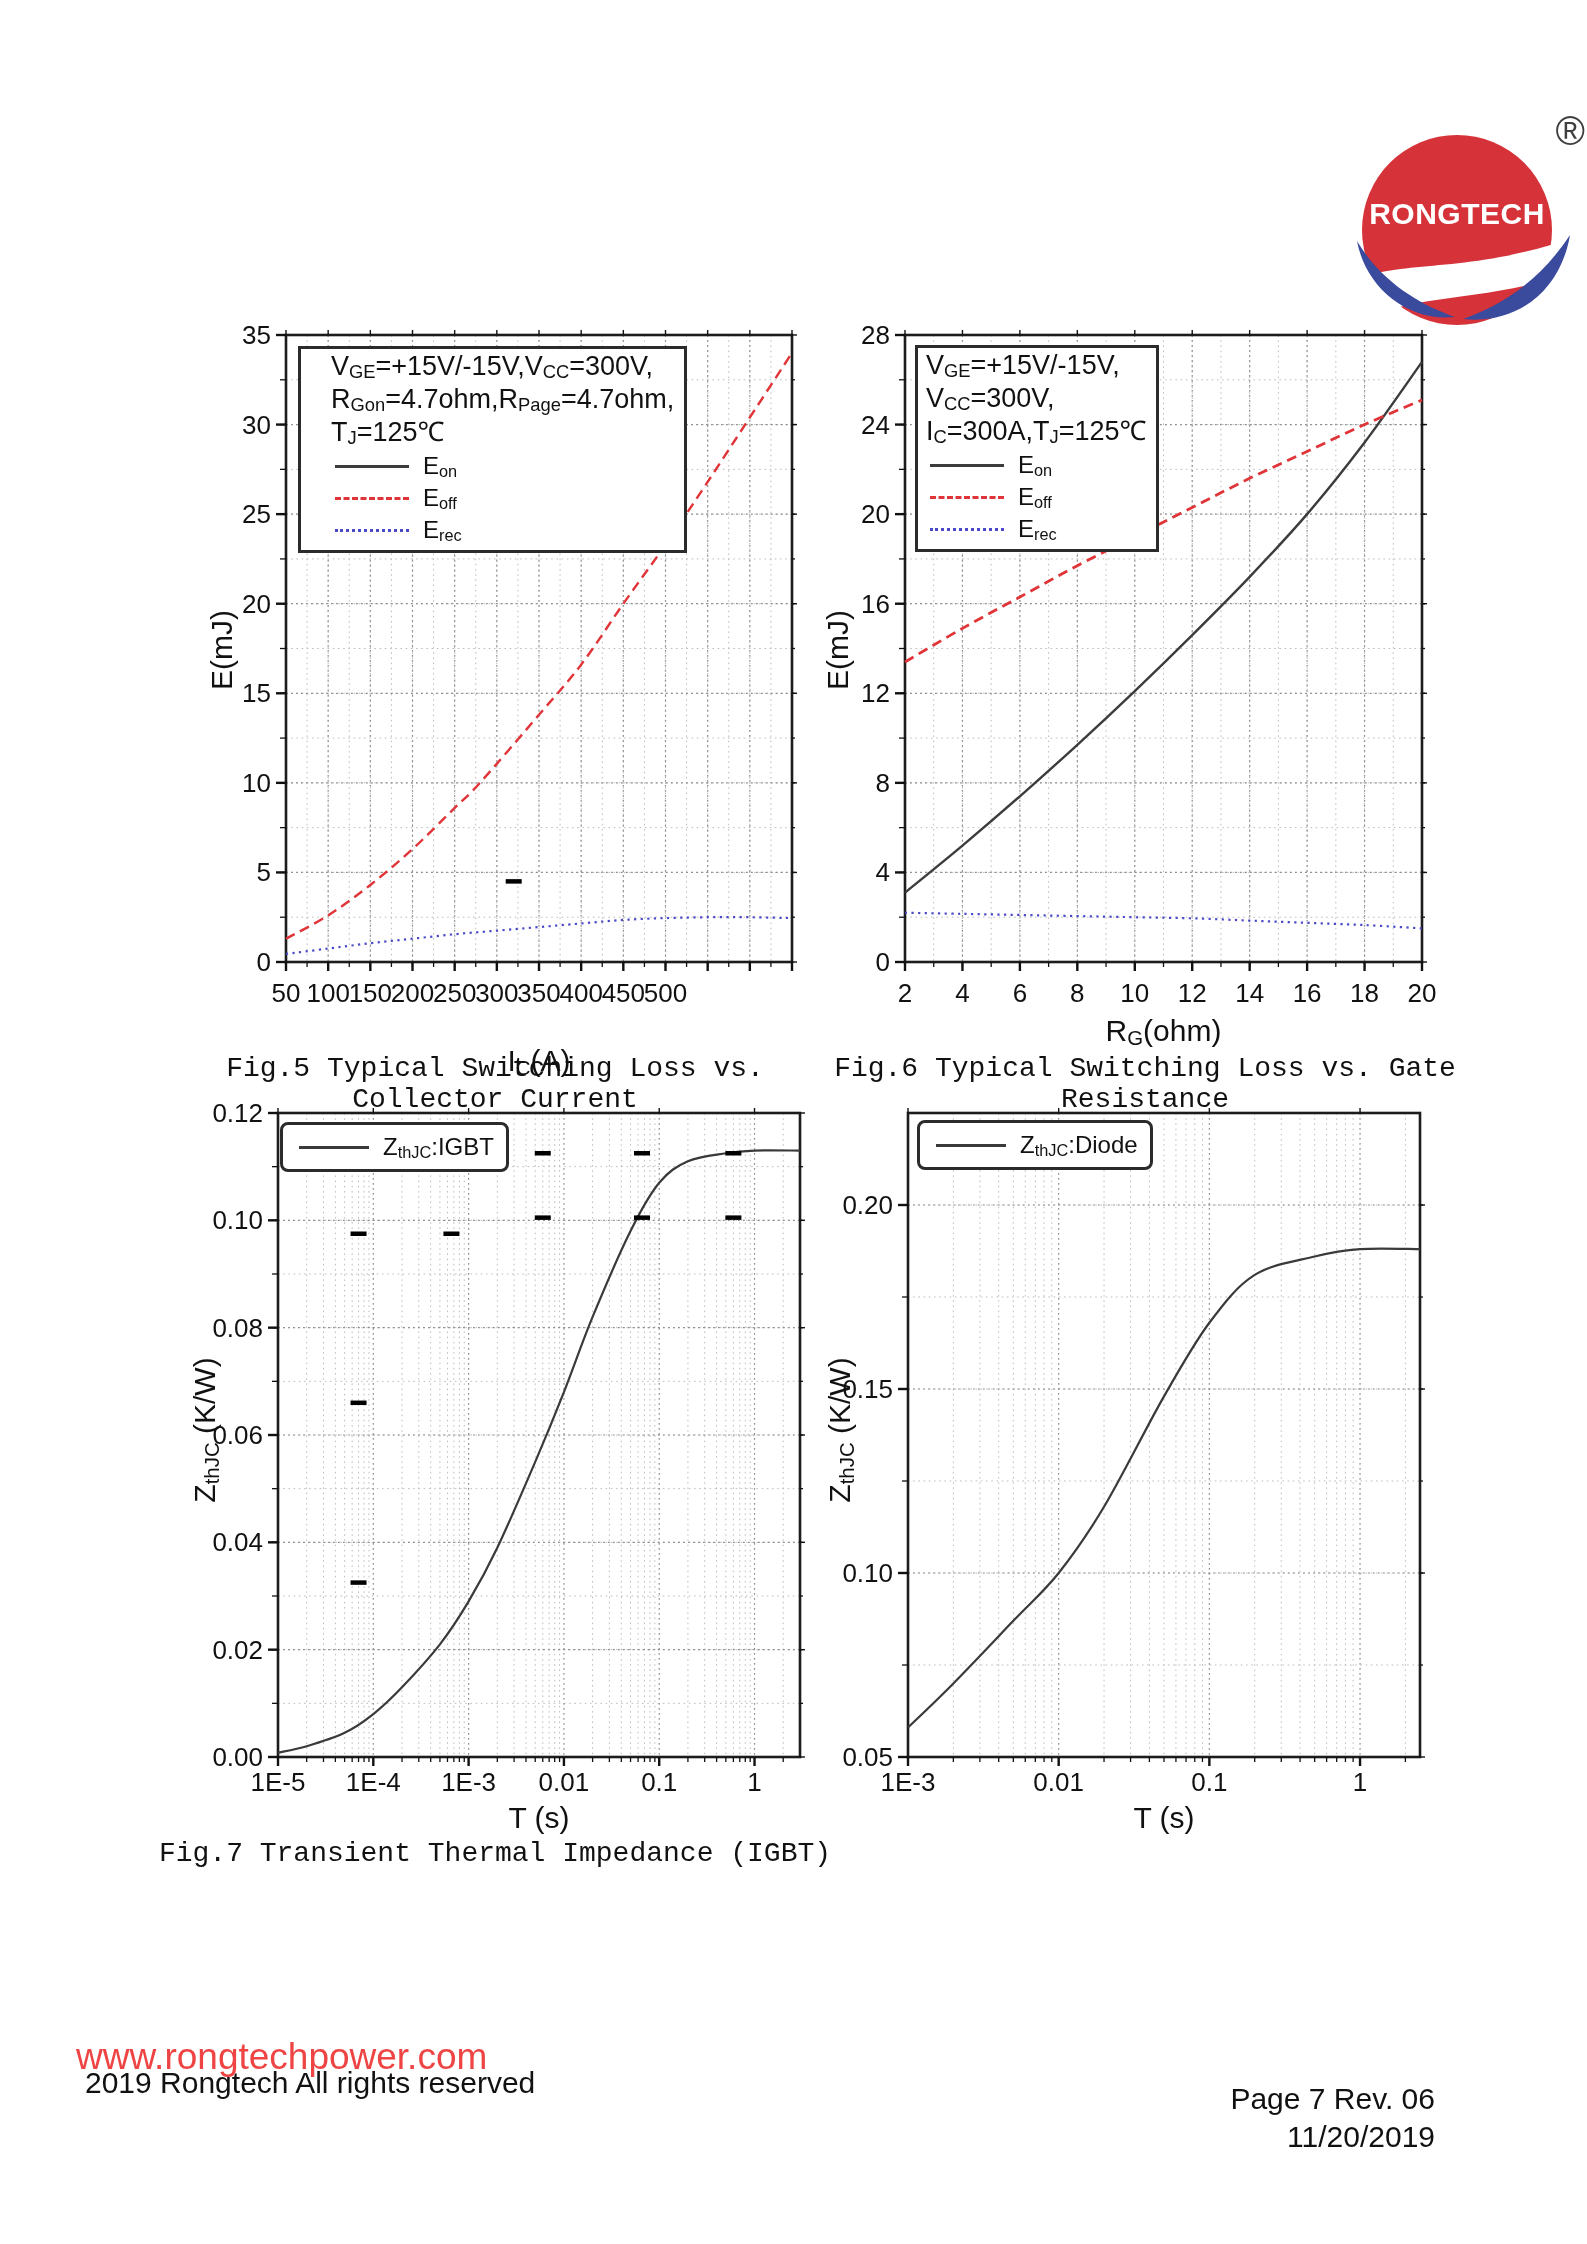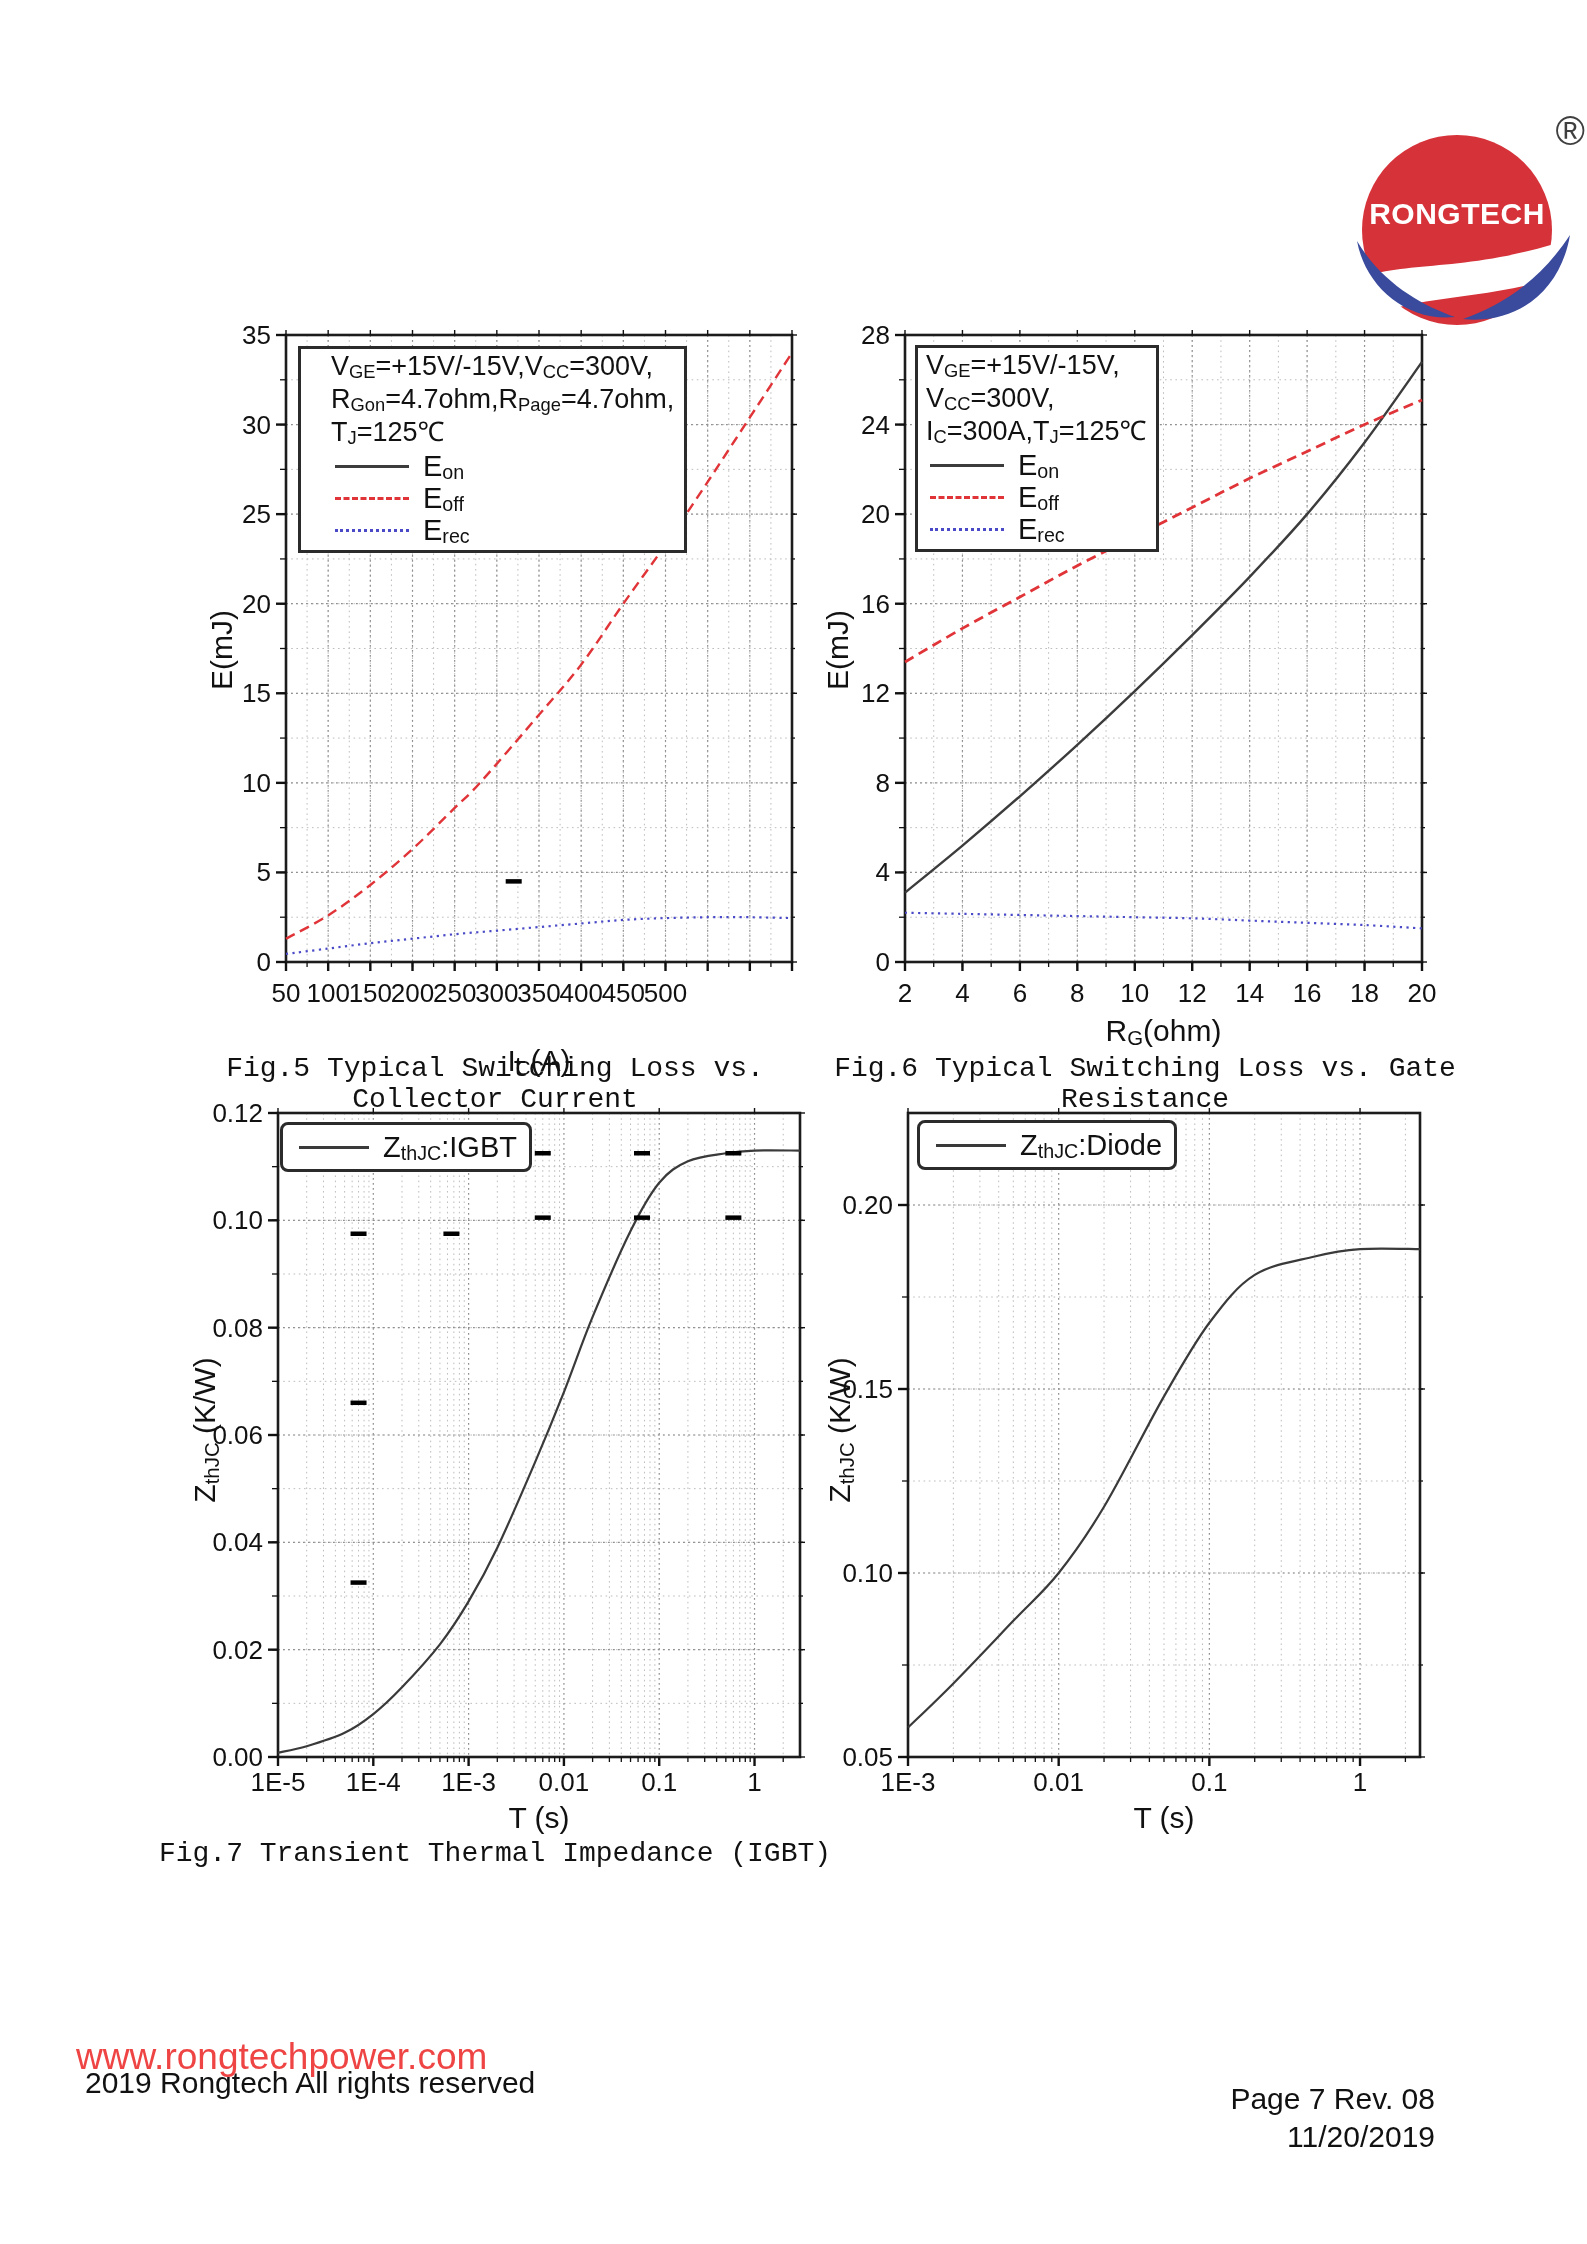--- a/index.html
+++ b/index.html
@@ -8,21 +8,21 @@
   .chart{position:absolute;}
   .plot-svg{position:absolute;left:0;top:0;}
   .ytitle{position:absolute;transform:translate(-50%,-50%) rotate(-90deg);
           font-size:30px;color:#111;white-space:nowrap;}
   .xtitle{position:absolute;text-align:center;font-size:30px;color:#111;}
   .caption{position:absolute;left:0;width:100%;text-align:center;font-size:28px;color:#111;font-family:Liberation Mono, monospace;}
   .legend{position:absolute;background:#fff;border:3px solid #2b2b2b;padding:2px 10px 4px 8px;color:#111;}
   .legend .cond{font-size:27px;line-height:31px;white-space:nowrap;}
   .legend .entry{display:flex;align-items:center;height:32px;white-space:nowrap;}
   .legend .entry .sample{display:inline-block;margin:0 14px 0 4px;}
-  .legend .entry .lab{font-size:29px;}
+  .legend .entry .lab{font-size:24px;}
   .legend.single{padding:4px 12px;border-radius:8px;}
   .legend.single .entry{height:36px;}
   .sb{font-size:68%;position:relative;top:0.18em;}
   
   .logo{position:absolute;left:1337px;top:95px;width:250px;height:250px;}
   .logo .reg{position:absolute;right:2px;top:14px;font-size:40px;color:#3f3f3f;}
   .logo .ball{position:absolute;left:25px;top:40px;width:190px;height:190px;border-radius:50%;background:#d63239;}
   .logo .brand{position:absolute;left:25px;top:102px;width:190px;text-align:center;
                font-size:30px;font-weight:bold;color:#ffffff;letter-spacing:0.5px;}
   .logo .waves{position:absolute;left:0;top:140px;}
@@ -732,17 +732,17 @@
           <span class="sample" style="width: 70px; border-top: 3px solid rgb(58, 58, 58);"></span>
           <span class="lab">Z<span class="sb">thJC</span>:Diode</span>
         </div>
       </div>
     <div class="xtitle" style="left:108px;width:512px;top:706px;">T (s)</div>
   </div>
 
   <a class="footer-link">www.rongtechpower.com</a>
   <div class="footer-copy">2019 Rongtech All rights reserved</div>
   <div class="footer-right">
-    <div>Page 7 Rev. 08</div>
+    <div>Page 7 Rev. 06</div>
     <div>11/20/2019</div>
   </div>
 
 </div>
 
 </body></html>

